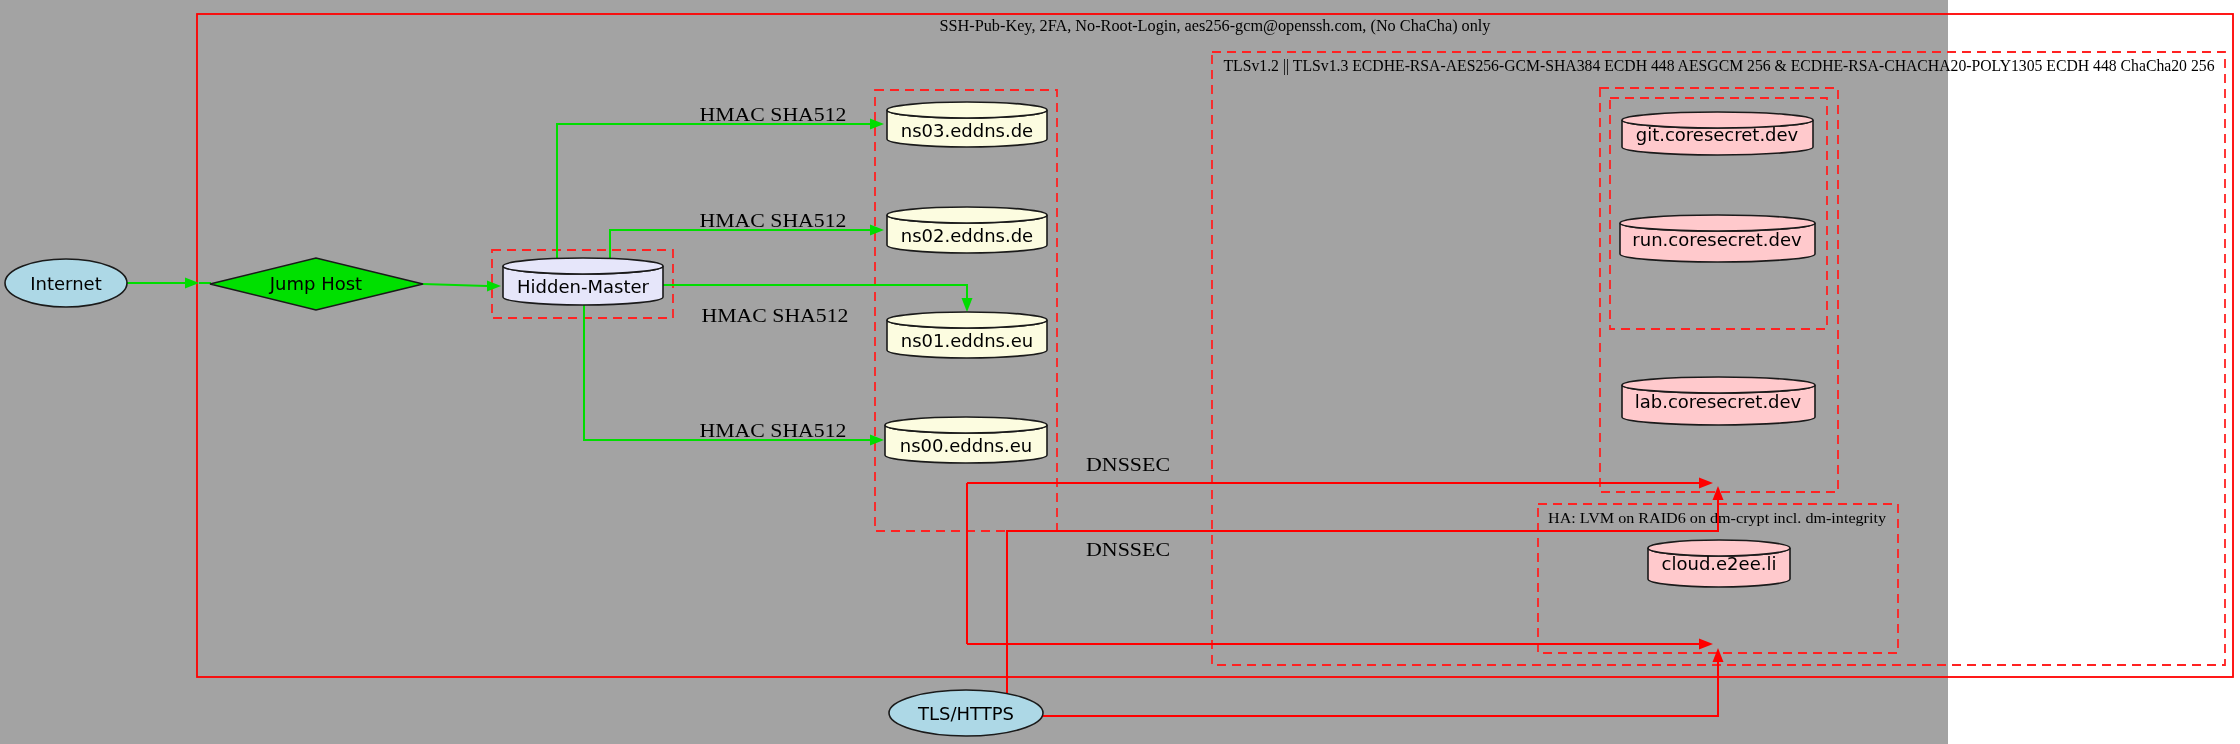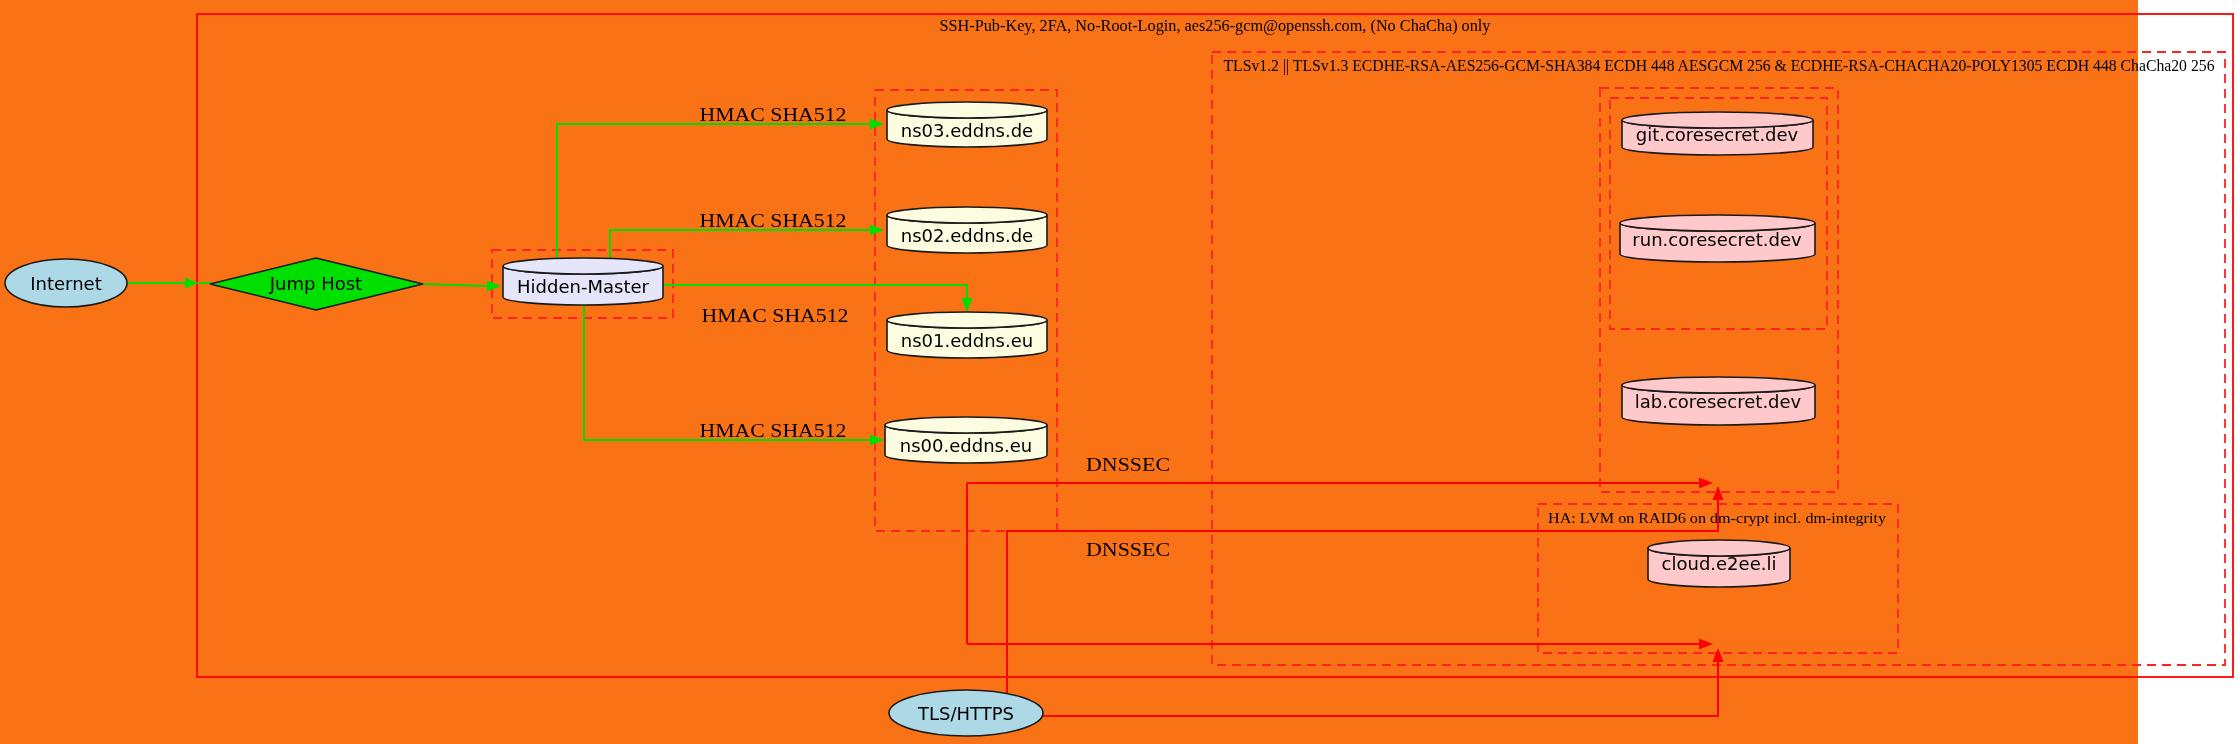--- a/index.html
+++ b/index.html
@@ -1,16 +1,16 @@
 <!DOCTYPE html>
 <html><head>
 <meta charset="utf-8">
 <style>
   html,body{margin:0;padding:0;background:#ffffff;}
-  .stage{position:relative;width:2138px;height:744px;background:#f97316;}
+  .stage{position:relative;width:1948px;height:744px;background:#a3a3a3;}
   svg{display:block;}
   .node-label{font-family:"DejaVu Sans","Liberation Sans",sans-serif;font-size:18px;fill:#000;}
   .serif-label{font-family:"Liberation Serif","DejaVu Serif",serif;fill:#000;}
   .lbl-16{font-size:16px;}
   .lbl-15{font-size:15px;}
   .lbl-19{font-size:19px;}
   .box-dashed{fill:none;stroke:#ff2222;stroke-width:1.8;stroke-dasharray:9 6;}
   .box-solid{fill:none;stroke:#ff0000;stroke-width:1.8;}
   .edge-green{stroke:#00dd00;stroke-width:2;fill:none;}
   .edge-red{stroke:#ff0000;stroke-width:2;fill:none;}

